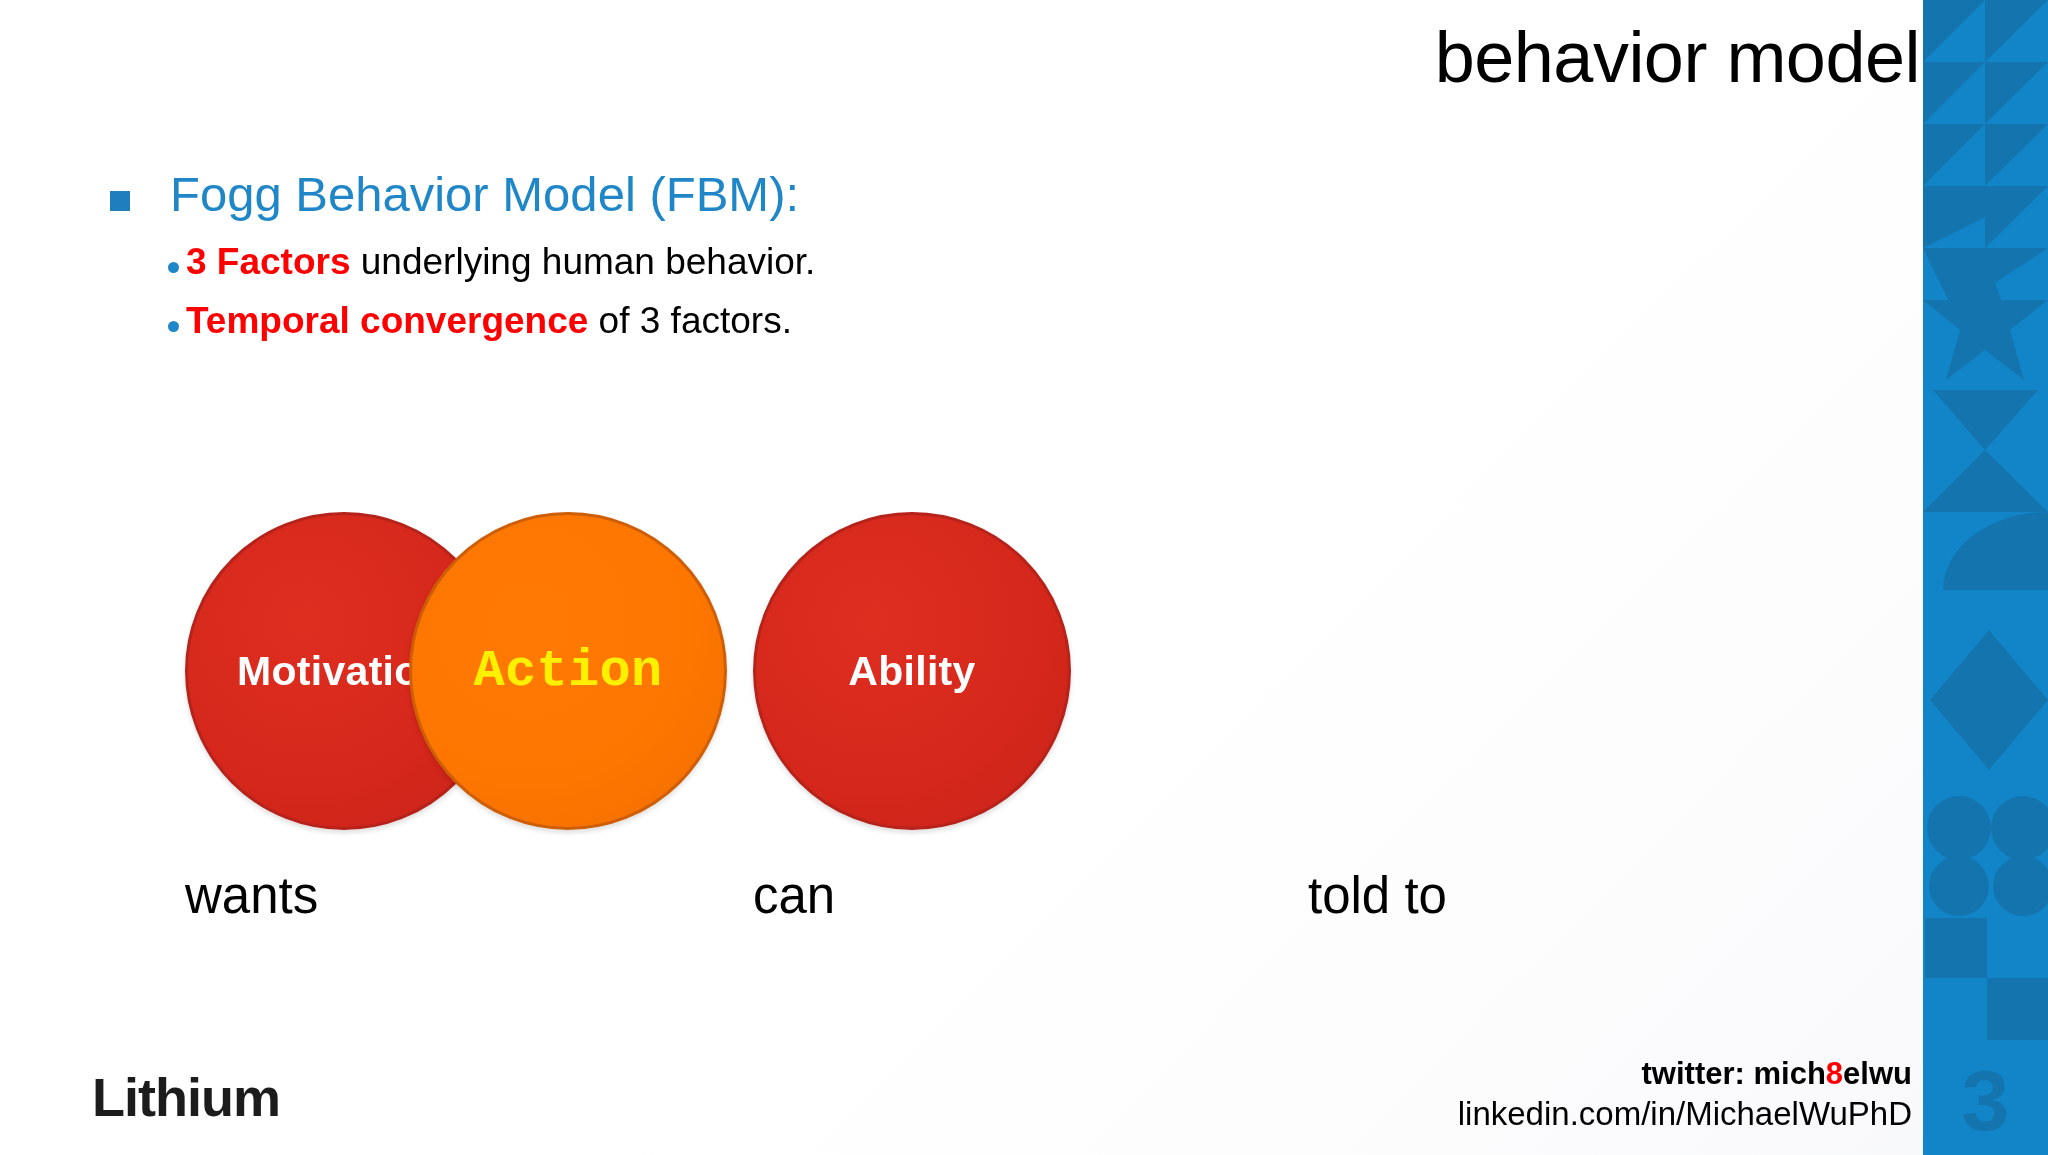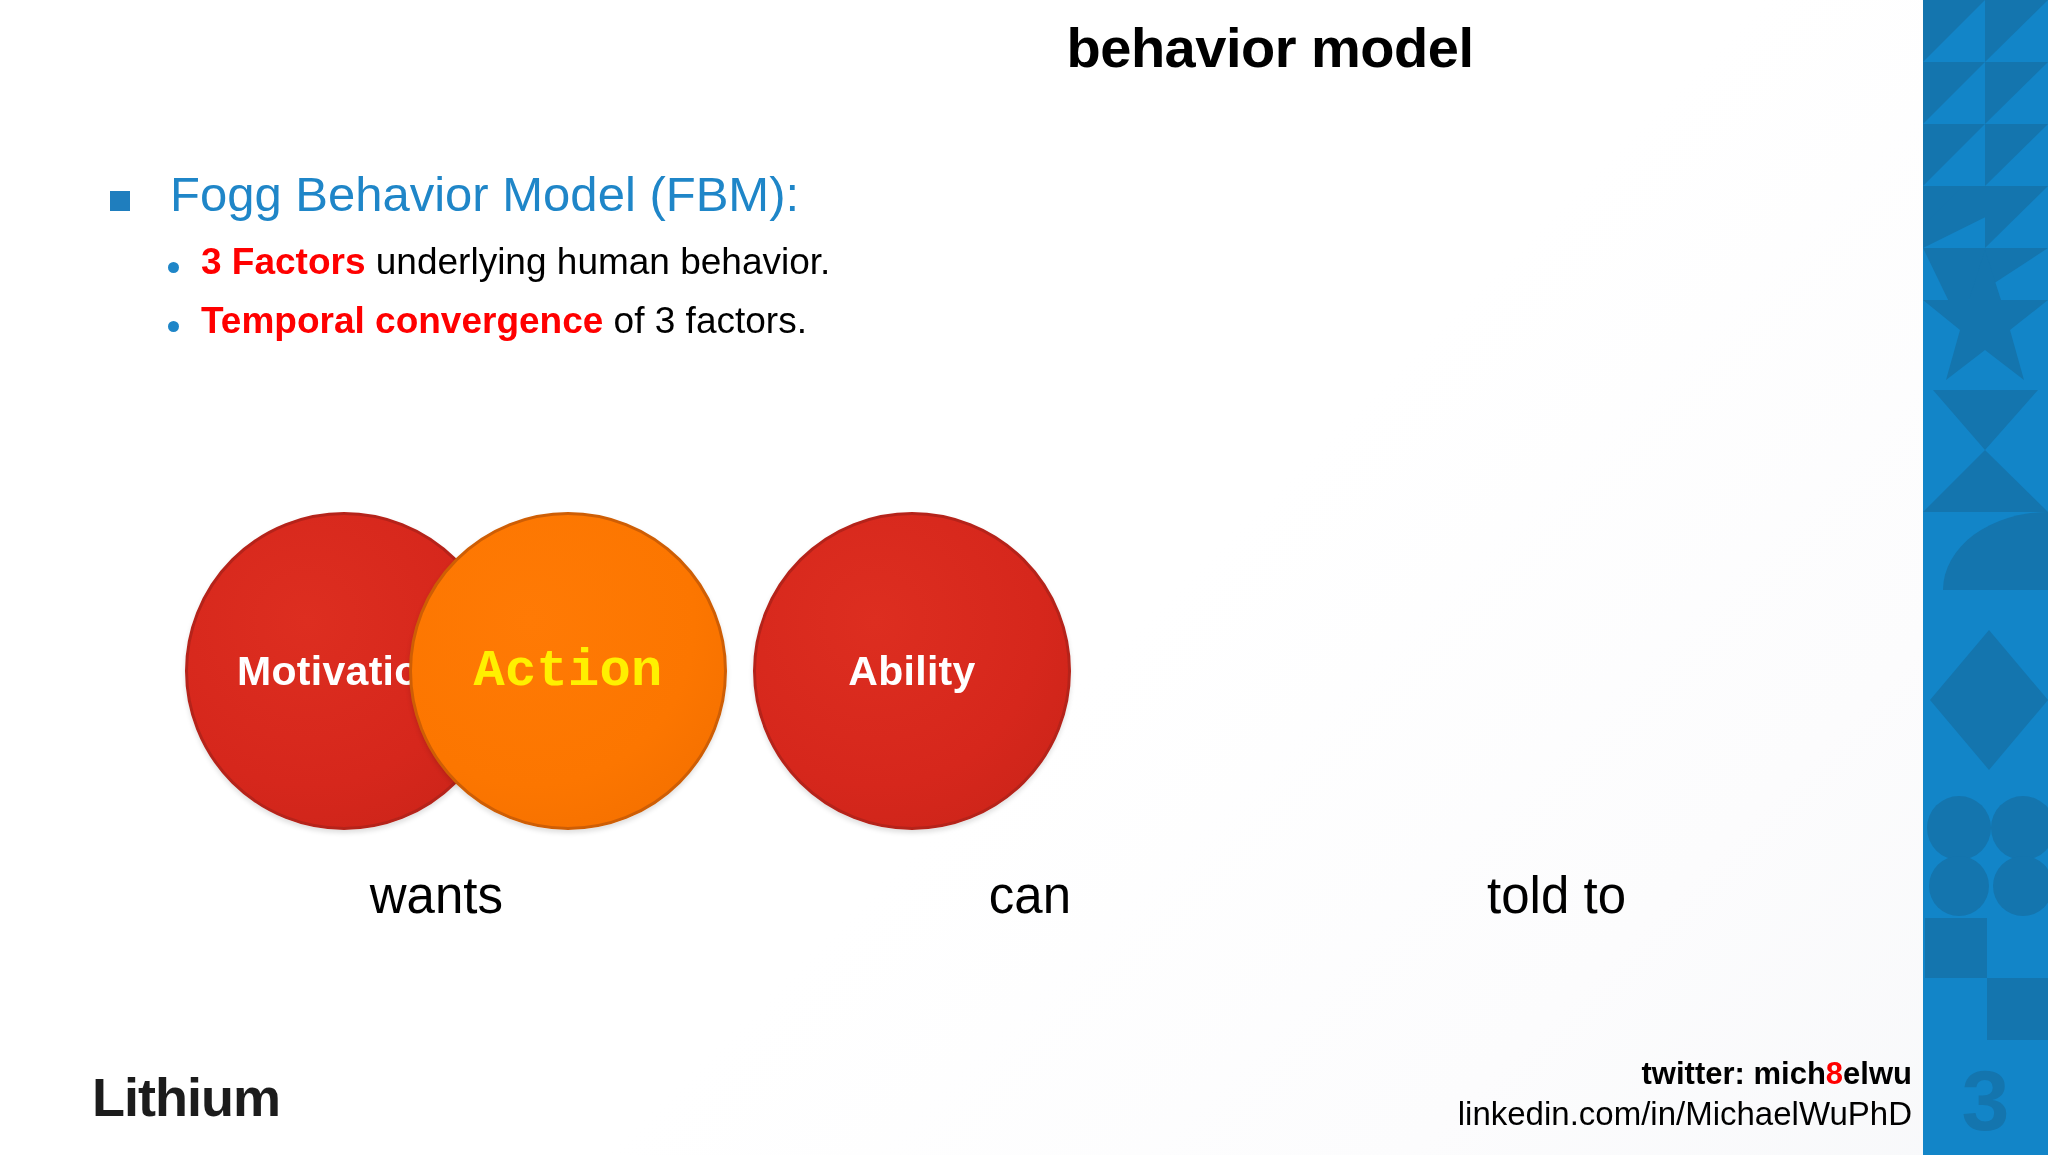--- a/index.html
+++ b/index.html
@@ -20,24 +20,24 @@
     background: linear-gradient(135deg, #ffffff 0%, #ffffff 55%, #fcfcfd 80%, #f7f8fa 100%);
     overflow: hidden;
   }
 
   
   .slide-title {
     position: absolute;
     top: 16px;
     right: 128px;
     width: 1300px;
-    text-align: center;
-    font-size: 56px;
+    text-align: right;
+    font-size: 72px;
     line-height: 1.15;
-    font-weight: 700;
+    font-weight: 400;
     color: #000000;
     letter-spacing: -0.5px;
     white-space: nowrap;
   }
 
   
   .body-block {
     position: absolute;
     top: 165px;
     left: 110px;
@@ -63,21 +63,21 @@
     color: #1F86C8;
     font-weight: 400;
     white-space: nowrap;
   }
 
   .sub-list { margin-top: 12px; margin-left: 58px; }
 
   .bullet-l2 {
     display: flex;
     align-items: flex-start;
-    gap: 22px;
+    gap: 7px;
     margin-bottom: 13px;
   }
   .dot-marker {
     width: 11px;
     height: 11px;
     border-radius: 50%;
     background: #1F86C8;
     flex: 0 0 auto;
     margin-top: 23px;
   }
@@ -145,21 +145,21 @@
     box-shadow: 0 3px 5px rgba(0,0,0,0.13);
     z-index: 1;
   }
   .c-trigger .c-label { color: #FFFFFF; }
 
   .caption {
     position: absolute;
     top: 866px;
     font-size: 51px;
     color: #000000;
-    text-align: right;
+    text-align: left;
     white-space: nowrap;
   }
   .cap-wants  { left: 185px; width: 318px; }
   .cap-can    { left: 753px; width: 318px; }
   .cap-toldto { left: 1308px; width: 318px; }
 
   
   .logo {
     position: absolute;
     left: 92px;

